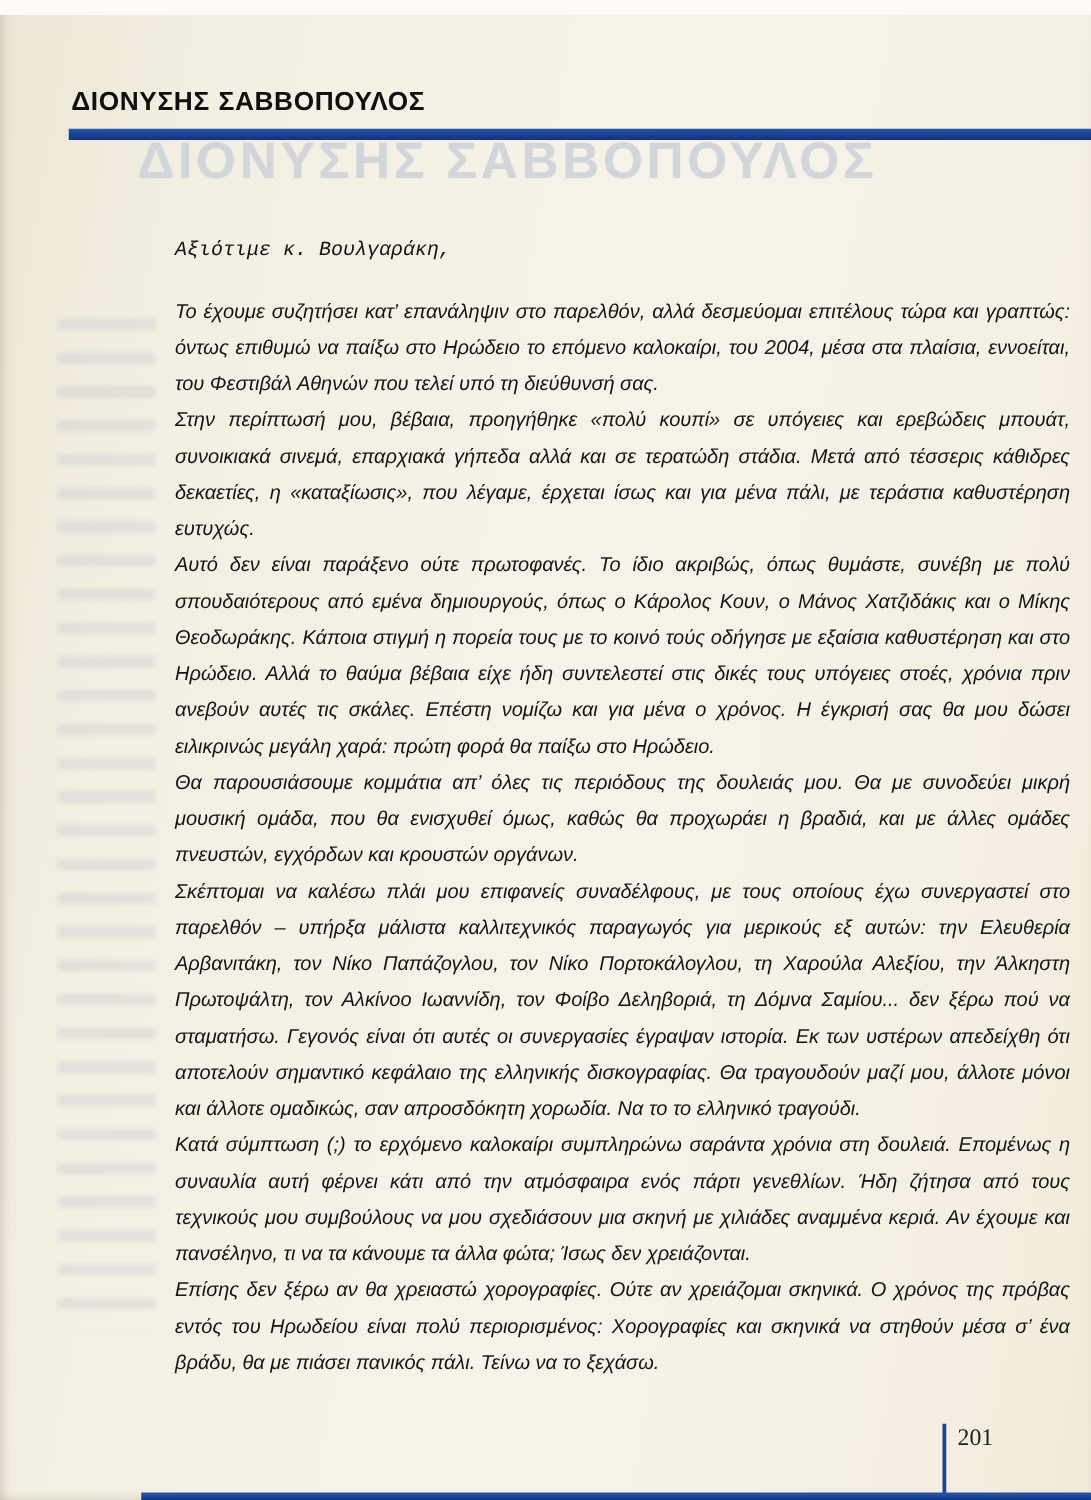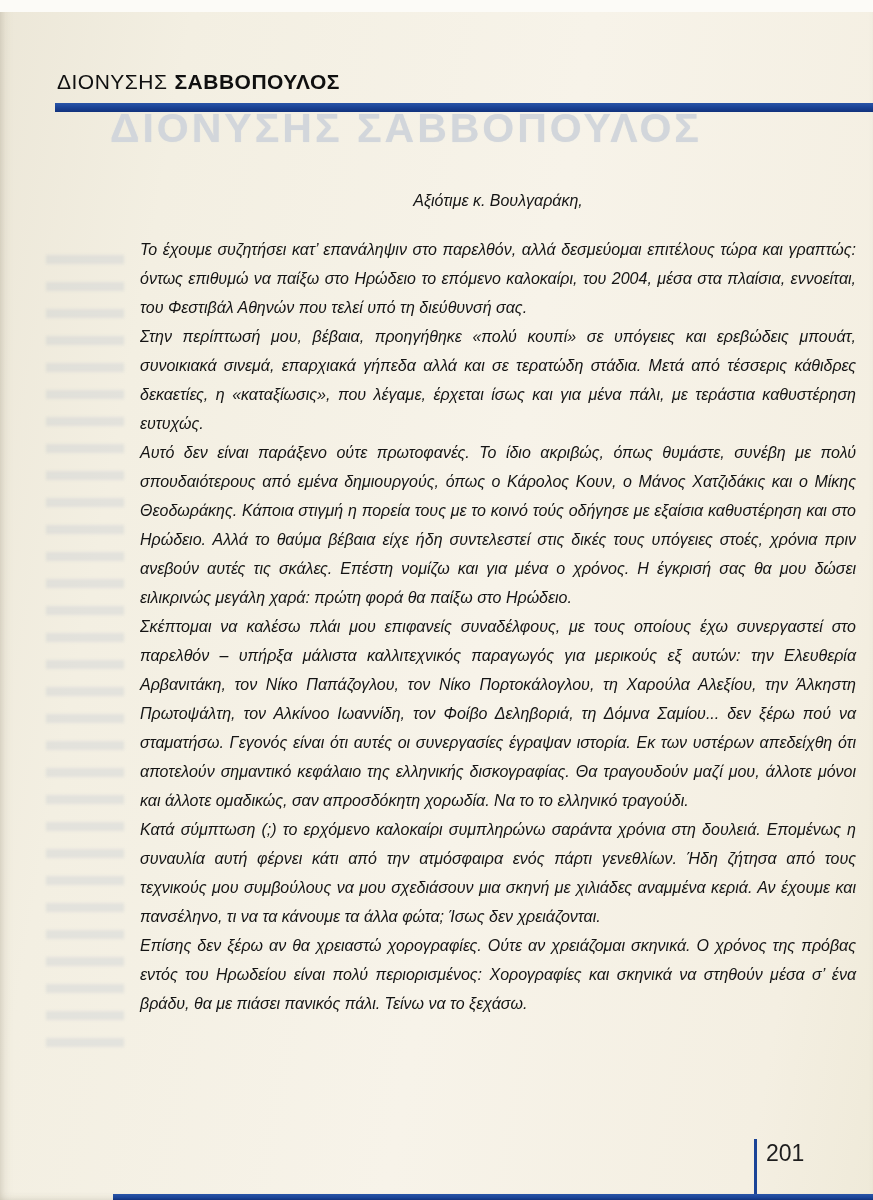--- a/index.html
+++ b/index.html
@@ -19,21 +19,21 @@
   .scan-top-strip {
     position: absolute; top: 0; left: 0; right: 0; height: 12px;
     background: #fcfbf7;
   }
   
   .running-header {
     position: absolute; top: 70px; left: 57px;
     font-size: 21px; letter-spacing: 0.5px; color: #101010;
     white-space: nowrap;
   }
-  .running-header .first { font-weight: 400; }
+  .running-header .first { font-weight: 700; }
   .running-header .last  { font-weight: 700; margin-left: 7px; margin-top: 42px; }
   .header-rule {
     position: absolute; top: 103px; left: 55px; right: 0; height: 9px;
     background: linear-gradient(180deg, #2a55a8 0%, #1b4497 45%, #12327c 100%);
     z-index: 3;
   }
   .watermark {
     position: absolute; top: 105px; left: 110px;
     font-size: 41px; font-weight: 700; letter-spacing: 3px;
     color: #d2d6db; white-space: nowrap; z-index: 1;
@@ -50,29 +50,29 @@
     z-index: 0;
   }
   
   .letter {
     position: absolute; top: 186px; left: 140px; width: 716px;
     font-style: italic; font-size: 16px; line-height: 29px;
     color: #141414;
     z-index: 2;
   }
   .letter p { margin: 0; text-align: justify; }
-  .letter .salutation { margin-bottom: 20px; text-align: center; }
+  .letter .salutation { margin-bottom: 20px; text-align: left; font-family: Liberation Mono, monospace; }
   
   .folio-rule {
     position: absolute; left: 754px; top: 1139px; width: 3px; height: 61px;
     background: #1b4497;
   }
   .folio-number {
     position: absolute; left: 766px; top: 1140px;
-    font-size: 23px; color: #1d1d1d; font-style: normal;
+    font-size: 19px; color: #1d1d1d; font-style: normal; font-family: Liberation Serif, serif;
   }
   .bottom-rule {
     position: absolute; left: 113px; right: 0; bottom: 0; height: 6px;
     background: linear-gradient(180deg, #2a55a8 0%, #1b4497 60%, #12327c 100%);
   }
 </style>
 </head>
 <body>
 
 <div class="page">
@@ -88,20 +88,21 @@
   <div class="header-rule"></div>
 
   <div class="ghost-column"></div>
 
   <div class="letter">
     <p class="salutation">Αξιότιμε κ. Βουλγαράκη,</p>
 
     <p>Το έχουμε συζητήσει κατ’ επανάληψιν στο παρελθόν, αλλά δεσμεύομαι επιτέλους τώρα και γραπτώς: όντως επιθυμώ να παίξω στο Ηρώδειο το επόμενο καλοκαίρι, του 2004, μέσα στα πλαίσια, εννοείται, του Φεστιβάλ Αθηνών που τελεί υπό τη διεύθυνσή σας.</p>
     <p>Στην περίπτωσή μου, βέβαια, προηγήθηκε «πολύ κουπί» σε υπόγειες και ερεβώδεις μπουάτ, συνοικιακά σινεμά, επαρχιακά γήπεδα αλλά και σε τερατώδη στάδια. Μετά από τέσσερις κάθιδρες δεκαετίες, η «καταξίωσις», που λέγαμε, έρχεται ίσως και για μένα πάλι, με τεράστια καθυστέρηση ευτυχώς.</p>
     <p>Αυτό δεν είναι παράξενο ούτε πρωτοφανές. Το ίδιο ακριβώς, όπως θυμάστε, συνέβη με πολύ σπουδαιότερους από εμένα δημιουργούς, όπως ο Κάρολος Κουν, ο Μάνος Χατζιδάκις και ο Μίκης Θεοδωράκης. Κάποια στιγμή η πορεία τους με το κοινό τούς οδήγησε με εξαίσια καθυστέρηση και στο Ηρώδειο. Αλλά το θαύμα βέβαια είχε ήδη συντελεστεί στις δικές τους υπόγειες στοές, χρόνια πριν ανεβούν αυτές τις σκάλες. Επέστη νομίζω και για μένα ο χρόνος. Η έγκρισή σας θα μου δώσει ειλικρινώς μεγάλη χαρά: πρώτη φορά θα παίξω στο Ηρώδειο.</p>
+    <p>Θα παρουσιάσουμε κομμάτια απ’ όλες τις περιόδους της δουλειάς μου. Θα με συνοδεύει μικρή μουσική ομάδα, που θα ενισχυθεί όμως, καθώς θα προχωράει η βραδιά, και με άλλες ομάδες πνευστών, εγχόρδων και κρουστών οργάνων.</p>
     <p>Σκέπτομαι να καλέσω πλάι μου επιφανείς συναδέλφους, με τους οποίους έχω συνεργαστεί στο παρελθόν – υπήρξα μάλιστα καλλιτεχνικός παραγωγός για μερικούς εξ αυτών: την Ελευθερία Αρβανιτάκη, τον Νίκο Παπάζογλου, τον Νίκο Πορτοκάλογλου, τη Χαρούλα Αλεξίου, την Άλκηστη Πρωτοψάλτη, τον Αλκίνοο Ιωαννίδη, τον Φοίβο Δεληβοριά, τη Δόμνα Σαμίου... δεν ξέρω πού να σταματήσω. Γεγονός είναι ότι αυτές οι συνεργασίες έγραψαν ιστορία. Εκ των υστέρων απεδείχθη ότι αποτελούν σημαντικό κεφάλαιο της ελληνικής δισκογραφίας. Θα τραγουδούν μαζί μου, άλλοτε μόνοι και άλλοτε ομαδικώς, σαν απροσδόκητη χορωδία. Να το το ελληνικό τραγούδι.</p>
     <p>Κατά σύμπτωση (;) το ερχόμενο καλοκαίρι συμπληρώνω σαράντα χρόνια στη δουλειά. Επομένως η συναυλία αυτή φέρνει κάτι από την ατμόσφαιρα ενός πάρτι γενεθλίων. Ήδη ζήτησα από τους τεχνικούς μου συμβούλους να μου σχεδιάσουν μια σκηνή με χιλιάδες αναμμένα κεριά. Αν έχουμε και πανσέληνο, τι να τα κάνουμε τα άλλα φώτα; Ίσως δεν χρειάζονται.</p>
     <p>Επίσης δεν ξέρω αν θα χρειαστώ χορογραφίες. Ούτε αν χρειάζομαι σκηνικά. Ο χρόνος της πρόβας εντός του Ηρωδείου είναι πολύ περιορισμένος: Χορογραφίες και σκηνικά να στηθούν μέσα σ’ ένα βράδυ, θα με πιάσει πανικός πάλι. Τείνω να το ξεχάσω.</p>
 
   </div>
 
   <div class="folio-rule"></div>
   <div class="folio-number">201</div>
   <div class="bottom-rule"></div>
 

